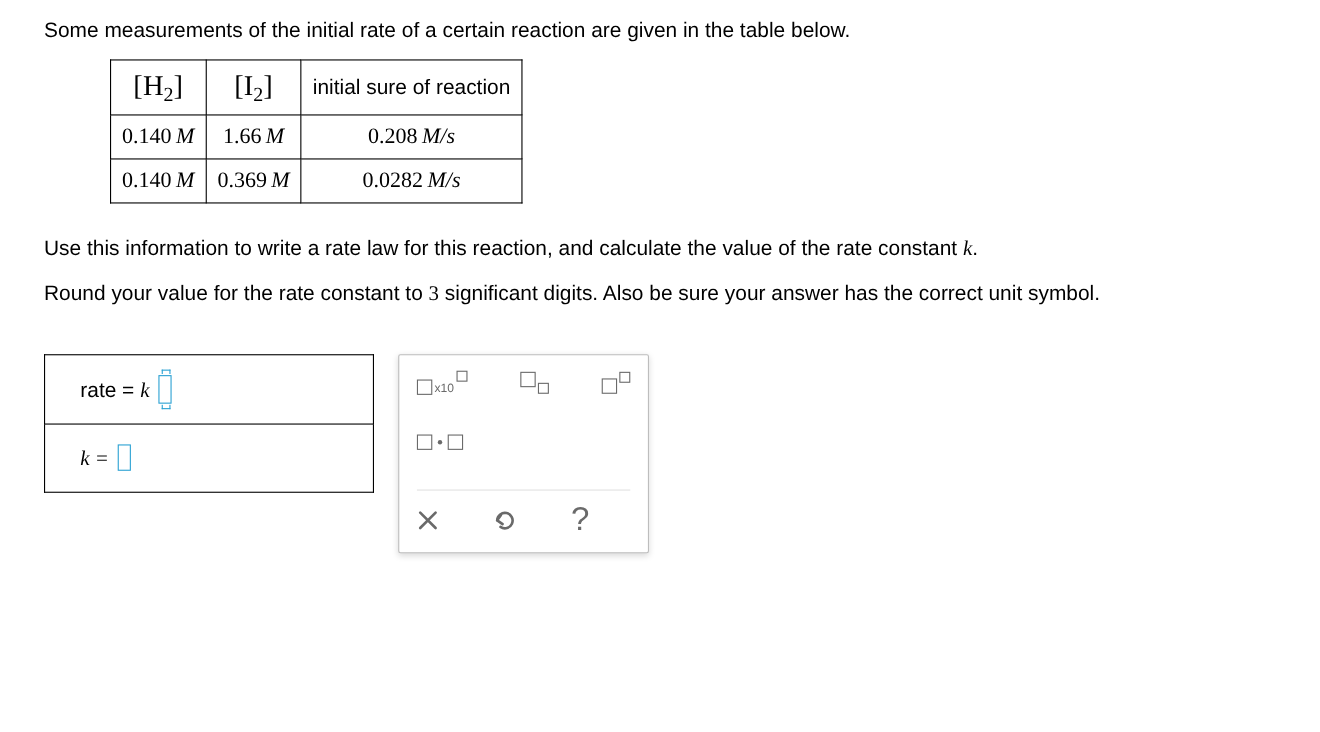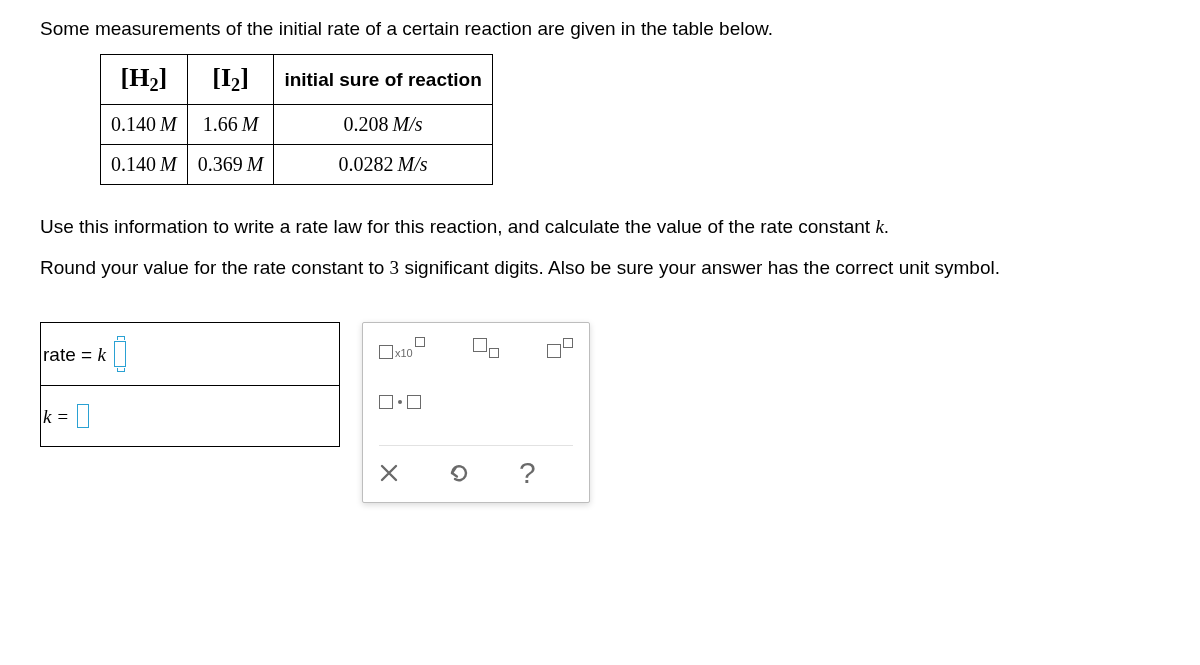--- a/index.html
+++ b/index.html
@@ -17,21 +17,21 @@
     border-collapse: collapse;
     margin-left: 60px;
     margin-bottom: 28px;
   }
   .data-table th, .data-table td {
     border: 1.5px solid #000;
     padding: 8px 10px;
     text-align: center;
     font-weight: normal;
   }
-  .data-table th { font-weight: bold; }
+  .data-table th { font-weight: normal; }
   .conc-header {
     font-family: "Times New Roman", serif;
     font-size: 26px;
     font-weight: normal;
     letter-spacing: 0;
   }
   .conc-header sub { font-size: 0.7em; vertical-align: -0.3em; }
   .data-table td {
     font-family: "Times New Roman", serif;
     font-size: 20px;
@@ -45,21 +45,21 @@
     align-items: flex-start;
     gap: 22px;
     margin-top: 40px;
   }
   .answer-table {
     border-collapse: collapse;
     width: 300px;
   }
   .answer-table td {
     border: 1.5px solid #000;
-    padding: 18px 2px;
+    padding: 18px 32px;
     font-size: 19px;
   }
   .ans-input {
     display: inline-block;
     width: 12px;
     height: 24px;
     border: 1.5px solid #2aa1d3;
     vertical-align: -5px;
     margin-left: 3px;
   }

